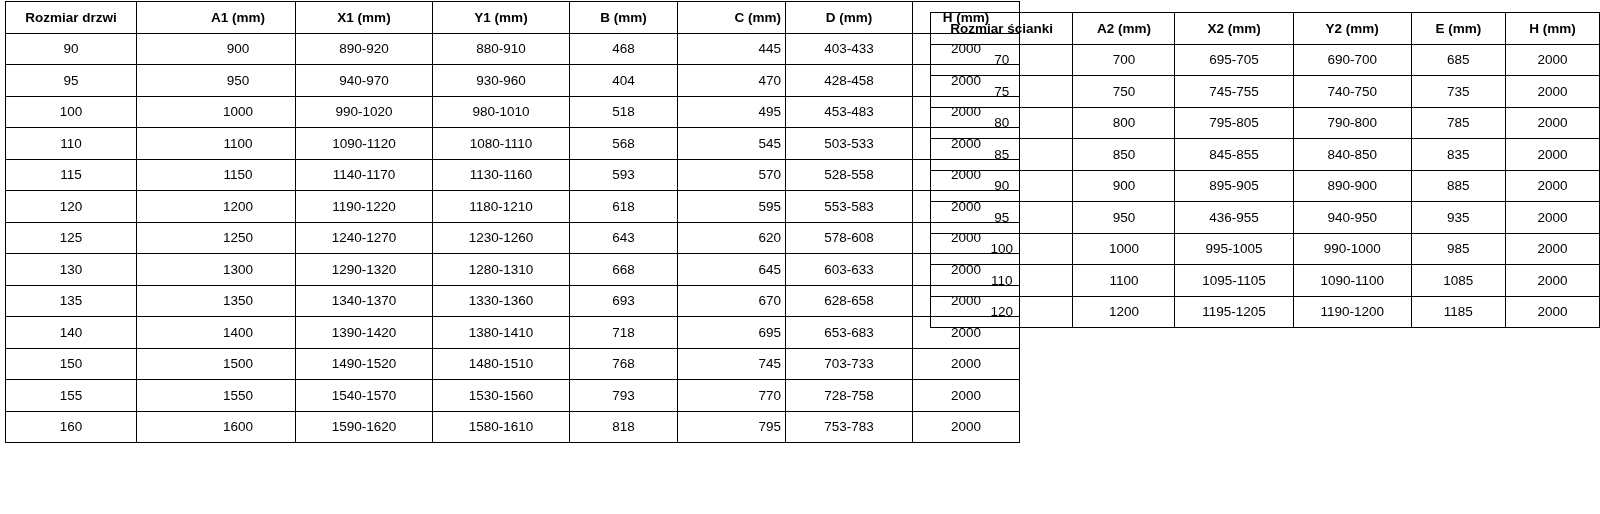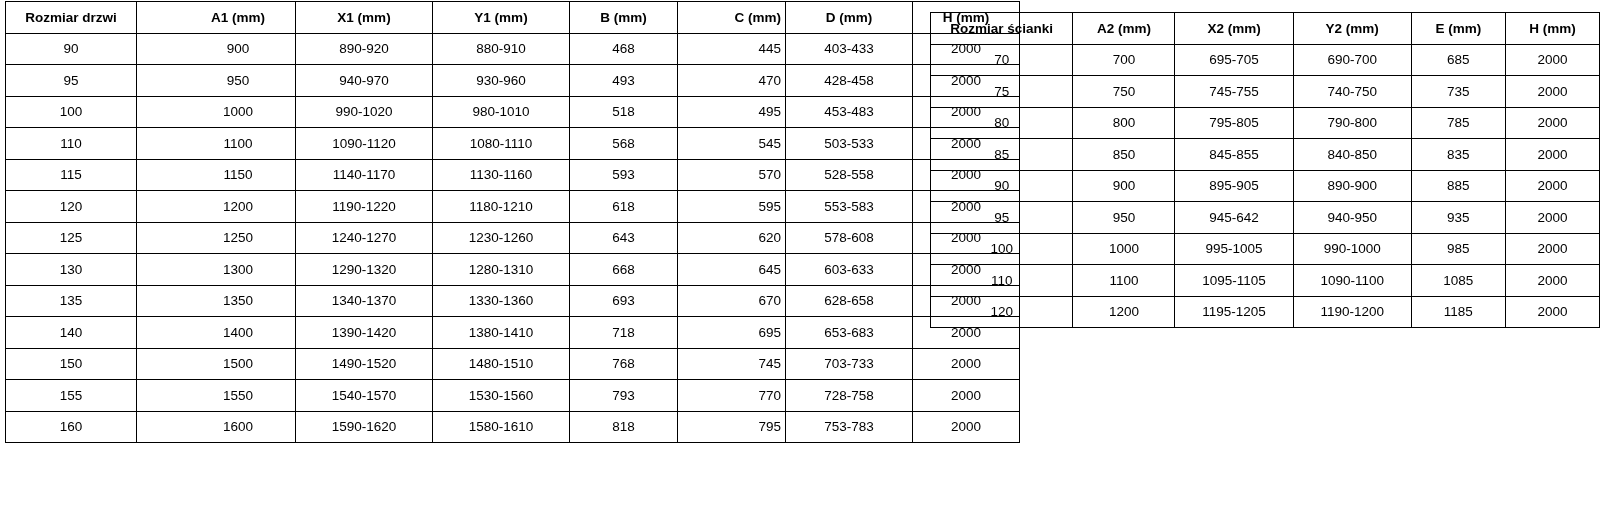--- a/index.html
+++ b/index.html
@@ -95,21 +95,21 @@
             <td>468</td>
             <td>445</td>
             <td>403-433</td>
             <td>2000</td>
           </tr>
           <tr>
             <td>95</td>
             <td>950</td>
             <td>940-970</td>
             <td>930-960</td>
-            <td>493</td>
+            <td>404</td>
             <td>470</td>
             <td>428-458</td>
             <td>2000</td>
           </tr>
           <tr>
             <td>100</td>
             <td>1000</td>
             <td>990-1020</td>
             <td>980-1010</td>
             <td>518</td>
@@ -270,21 +270,21 @@
             <td>90</td>
             <td>900</td>
             <td>895-905</td>
             <td>890-900</td>
             <td>885</td>
             <td>2000</td>
           </tr>
           <tr>
             <td>95</td>
             <td>950</td>
-            <td>945-642</td>
+            <td>436-955</td>
             <td>940-950</td>
             <td>935</td>
             <td>2000</td>
           </tr>
           <tr>
             <td>100</td>
             <td>1000</td>
             <td>995-1005</td>
             <td>990-1000</td>
             <td>985</td>

